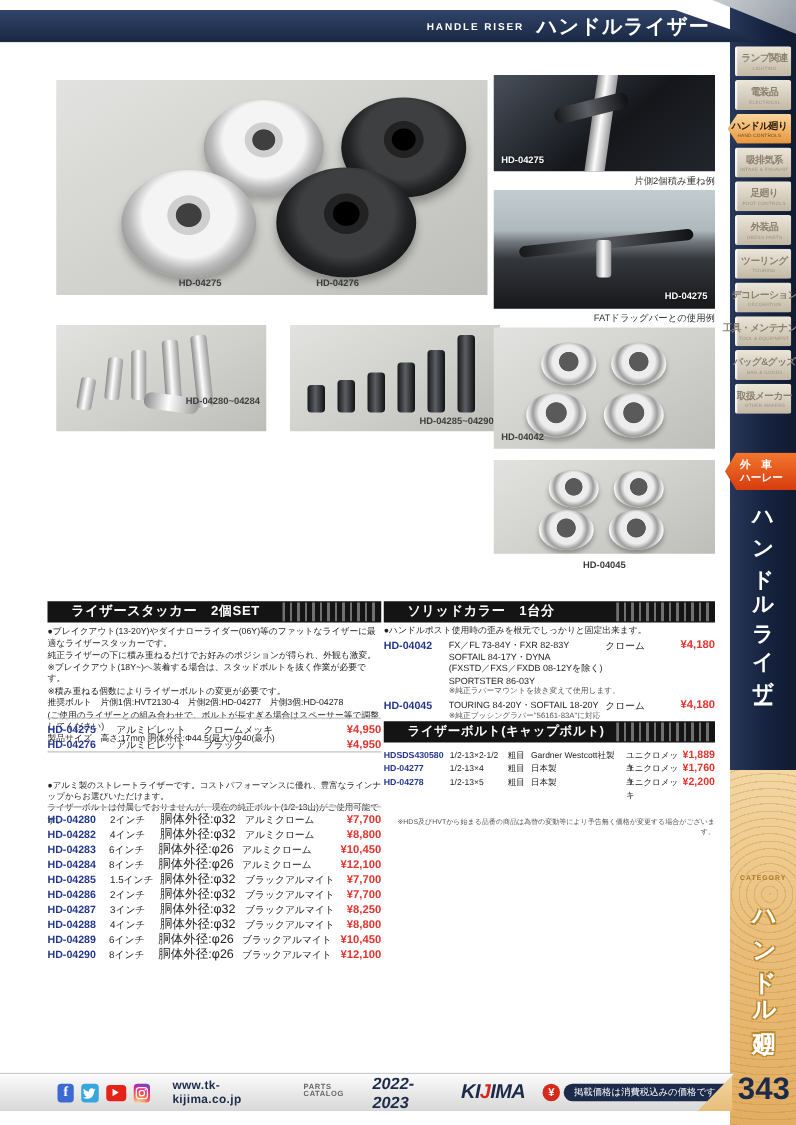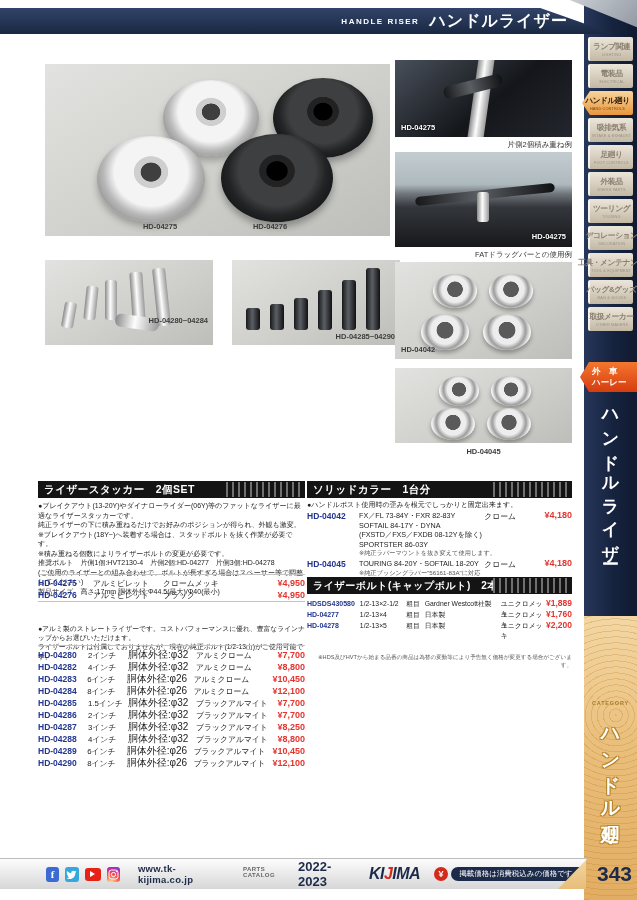--- a/index.html
+++ b/index.html
@@ -36,21 +36,21 @@
     box-shadow:0 3px 4px rgba(0,0,0,.3); }
   .cyl { position:absolute; border-radius:3px; }
   .cyl.chrome { background:linear-gradient(90deg,#8a8a8a,#fdfdfd 45%,#9a9a9a); }
   .cyl.blk { background:linear-gradient(90deg,#17181a,#5b5e63 45%,#101113); }
 
   .ph-dark-a { background:linear-gradient(140deg,#49505b 0%,#14161a 55%,#23262d 100%); }
   .ph-scene { background:linear-gradient(180deg,#c3ccd1 0%,#aeb9be 34%,#70767c 44%,#34373c 58%,#17181b 100%); }
 
   
   .bar { position:absolute; height:17px; background:#141414; color:#fff; font-weight:bold;
-    font-size:10.5px; line-height:17px; padding-left:6px; letter-spacing:.5px; }
+    font-size:10.5px; line-height:17px; padding-left:19px; letter-spacing:.5px; }
   .bar::after { content:""; position:absolute; right:1px; top:1px; bottom:1px; width:78px;
     background:repeating-linear-gradient(90deg,#707070 0 2px,#141414 2px 6px); }
   .desc { position:absolute; font-size:7px; line-height:1.36; color:#222; }
   .hrule { position:absolute; border-top:1px solid #c3c3c3; }
 
   .prow { display:flex; align-items:baseline; }
   .code { color:#23368f; font-weight:bold; font-size:8.5px; }
   .cell { font-size:7.8px; color:#222; }
   .price { margin-left:auto; color:#e5332d; font-weight:bold; font-size:9px; }
 
@@ -97,39 +97,39 @@
 
   .tan { position:absolute; left:584px; top:616px; width:53px; height:284px; z-index:2;
     background:
       repeating-radial-gradient(circle at 60% 35%, rgba(186,128,42,.28) 0 1px, rgba(0,0,0,0) 1px 6px),
       linear-gradient(180deg,#f3d7a4,#eabf7c 45%,#e2ad62); }
   .category-label { position:absolute; left:0; top:84px; width:100%; text-align:center;
     font-size:5.5px; font-weight:bold; color:#a87a28; letter-spacing:.8px; }
   .category-name { position:absolute; left:0; top:100px; width:100%; height:160px; display:flex; justify-content:center; }
   .category-name span { writing-mode:vertical-rl; color:#fff; font-weight:bold; font-size:19px; letter-spacing:2px;
     text-shadow:1px 1px 0 #b8862c,-1px 1px 0 #b8862c,1px -1px 0 #b8862c,-1px -1px 0 #b8862c; }
-  .page-number { position:absolute; right:5px; bottom:14px; font-size:21px; font-weight:bold; color:#1c2b4a; }
+  .page-number { position:absolute; right:5px; bottom:14px; font-size:25px; font-weight:bold; color:#1c2b4a; }
 
   
   .footer-band { position:absolute; left:0; top:858px; width:588px; height:31px;
     background:linear-gradient(#fcfcfc,#d7d7d7); border-top:1px solid #bcbcbc;
     clip-path:polygon(0 0,100% 0,calc(100% - 30px) 100%,0 100%);
     display:flex; align-items:center; padding-left:46px; z-index:3; }
   .corner-tri { position:absolute; left:552px; top:858px; width:34px; height:31px;
     background:linear-gradient(#f3d7a4,#e8bd79); clip-path:polygon(100% 0,100% 100%,0 100%); z-index:3; }
   .soc { width:15px; height:15px; border-radius:3px; margin-right:6px; display:flex; align-items:center; justify-content:center; cursor:pointer; }
   .soc-fb { background:#3b6ad3; color:#fff; font-weight:bold; font-size:11px; font-family:"Liberation Serif",serif; }
   .soc-tw { background:#35a6de; }
   .soc-yt { width:18px; height:13px; border-radius:3px; background:#e62117; }
   .yt-play { width:0; height:0; border-left:5px solid #fff; border-top:3.5px solid transparent; border-bottom:3.5px solid transparent; }
   .soc-ig { background:radial-gradient(circle at 30% 110%,#fdf497 0%,#fd5949 45%,#d6249f 75%,#285aeb 100%); }
   .footer-url { font-size:9.5px; font-weight:bold; color:#1c2b4a; letter-spacing:.3px; margin-left:12px; cursor:pointer; }
   .catalog { margin-left:22px; display:flex; align-items:baseline; gap:5px; }
   .catalog-label { font-size:6px; font-weight:bold; color:#666; letter-spacing:.5px; }
-  .catalog-years { font-size:13px; font-weight:bold; color:#1c2b4a; }
+  .catalog-years { font-size:13px; font-weight:bold; font-style:italic; color:#1c2b4a; }
   .brand { margin-left:16px; font-size:16px; font-weight:bold; font-style:italic; color:#1c2b4a; letter-spacing:-.5px; }
   .brand .j { color:#d42a1c; }
   .price-badge { margin-left:14px; display:flex; align-items:center; gap:3px; }
   .tax-icon { width:14px; height:14px; border-radius:50%; background:#d42a1c; color:#fff; font-size:9px; font-weight:bold;
     display:flex; align-items:center; justify-content:center; }
   .price-pill { background:#1c2b4a; color:#fff; font-size:7.5px; border-radius:7px; padding:2px 8px; white-space:nowrap; }
 </style>
 </head>
 <body>
 

